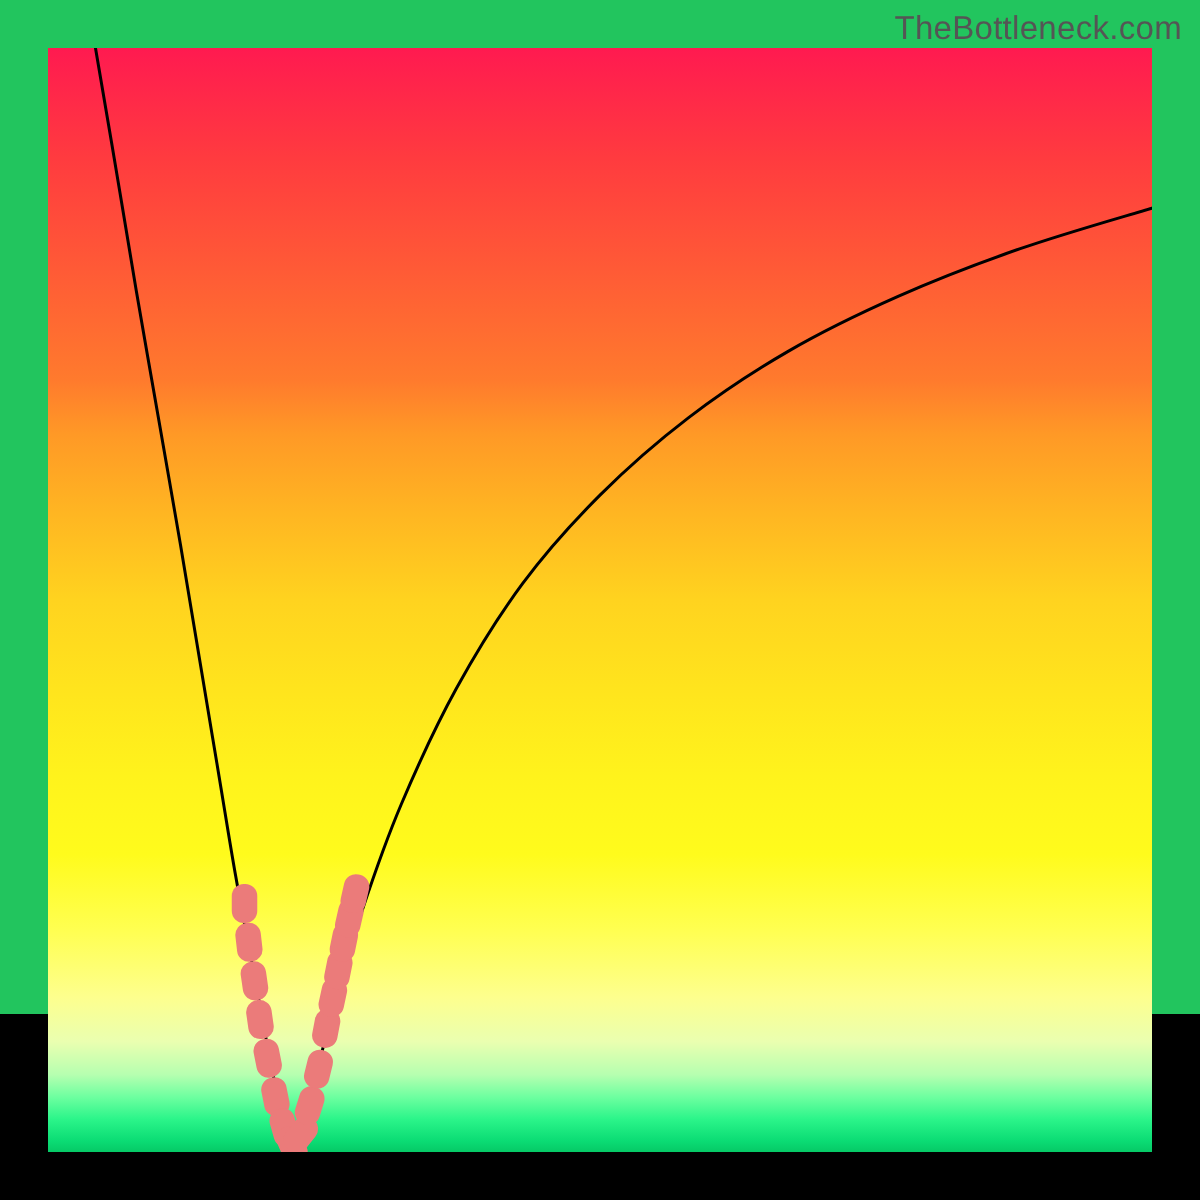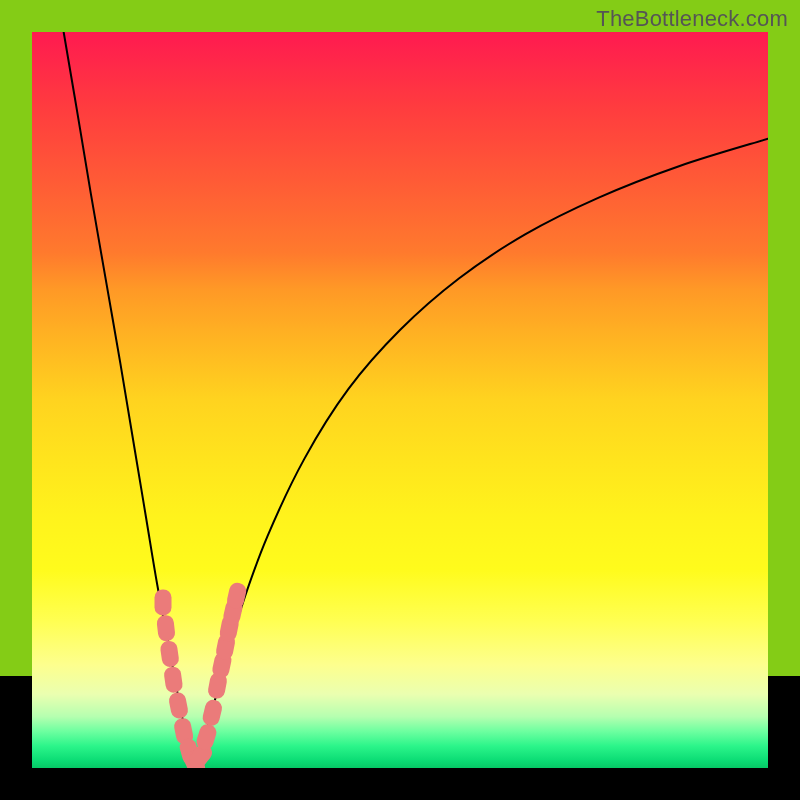--- a/index.html
+++ b/index.html
@@ -10,21 +10,21 @@
     overflow: hidden;
     background: #000;
     font-family: Arial, Helvetica, sans-serif;
   }
   .frame {
     position: absolute;
     top: 0;
     left: 0;
     width: 800px;
     height: 676px;
-    background: #84cc16;
+    background: #22c55e;
   }
   .plot-area {
     position: absolute;
     top: 32px;
     left: 32px;
     width: 736px;
     height: 736px;
     background: linear-gradient(to bottom,
       #ff1a50 0%,
       #ff3b3f 10%,

